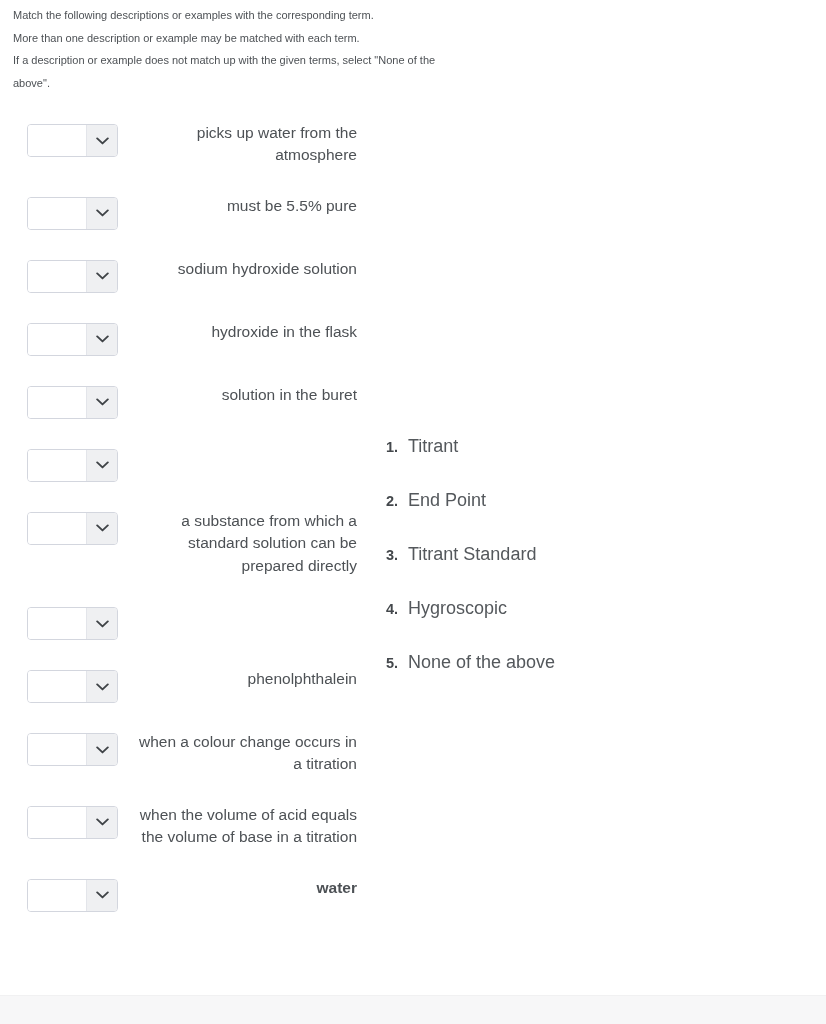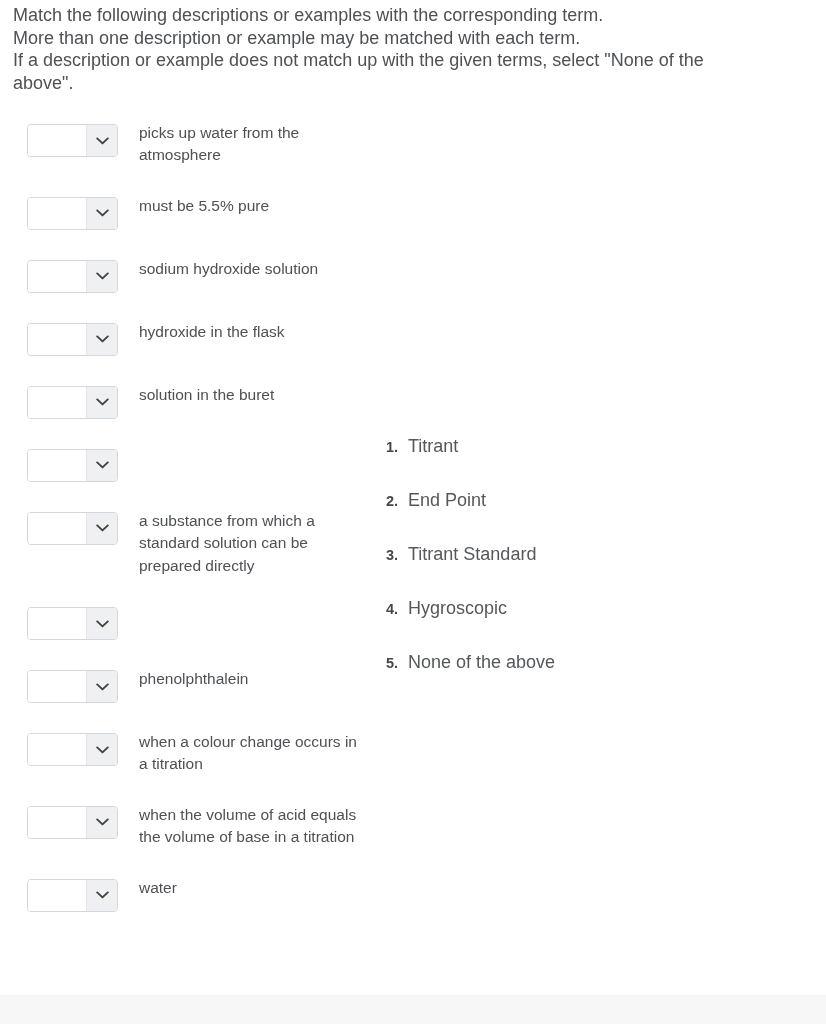--- a/index.html
+++ b/index.html
@@ -33,39 +33,39 @@
     position: relative;
     padding: 0;
   }
 
   
   .instructions {
     position: absolute;
     left: 13px;
     top: 4px;
     width: 740px;
-    font-size: 18px;
+    font-size: 11px;
     line-height: 22.6px;
     color: #4d5155;
     white-space: pre-wrap;
   }
 
   
   .rows {
     position: absolute;
     left: 0;
     top: 118px;
     width: 380px;
   }
   .qrow {
     display: flex;
     align-items: flex-start;
     margin-bottom: 24px;
   }
-  .qrow:last-child { margin-bottom: 0; }
+  .qrow:last-child { margin-bottom: 0; font-weight: bold; }
 
   
   .dropdown {
     flex: 0 0 auto;
     position: relative;
     width: 91px;
     height: 33px;
     margin-left: 27px;
     margin-top: 6px;
     background: #ffffff;
@@ -103,20 +103,21 @@
 
   
   .qdesc {
     flex: 1 1 auto;
     margin-left: 21px;
     margin-top: 4px;
     font-size: 15.5px;
     line-height: 22.4px;
     color: #4d5155;
     max-width: 218px;
+    text-align: right;
   }
 
   
   .terms {
     position: absolute;
     left: 386px;
     top: 436px;
     margin: 0;
     padding: 0;
     list-style: none;

